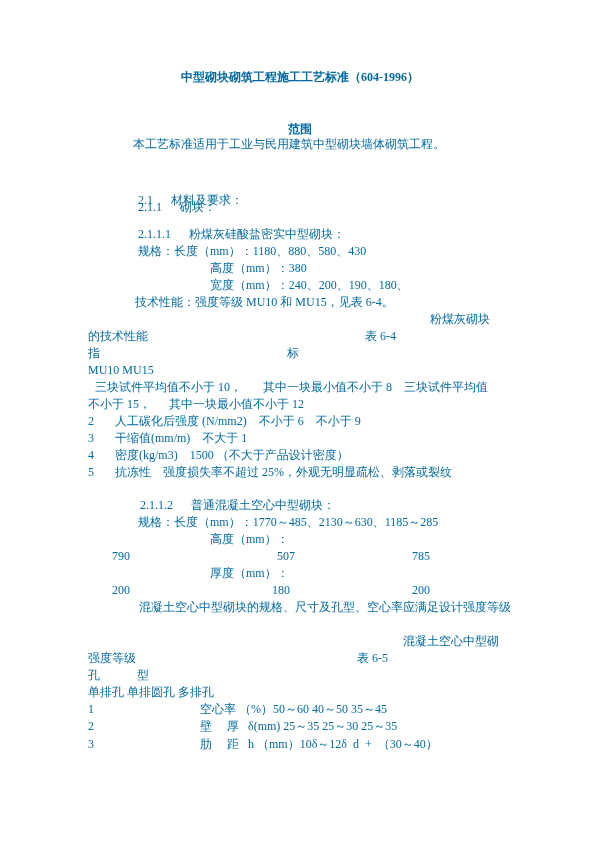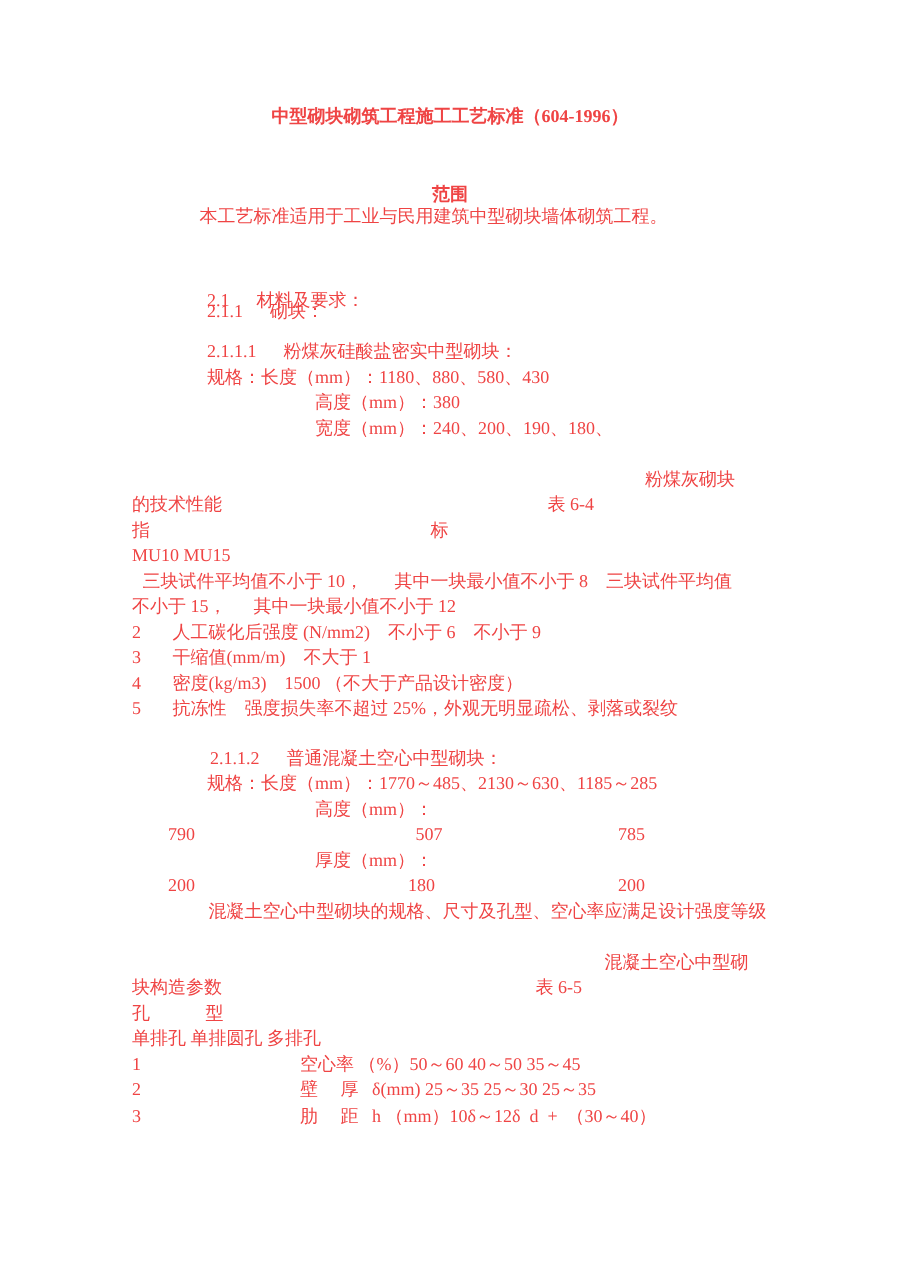--- a/index.html
+++ b/index.html
@@ -9,21 +9,21 @@
   }
   .page {
     position: relative;
     width: 600px;
     height: 849px;
     background: #ffffff;
     overflow: hidden;
     font-family: "Liberation Serif", "DejaVu Serif", serif;
     font-size: 12px;
     line-height: 17px;
-    color: #ef4444;
+    color: #0369a1;
   }
   .line {
     position: absolute;
     white-space: pre;
   }
   .center {
     left: 0;
     right: 0;
     text-align: center;
   }
@@ -52,20 +52,21 @@
   <div class="line" style="left:133px; top:136px">本工艺标准适用于工业与民用建筑中型砌块墙体砌筑工程。</div>
   <div class="line center bold" style="top:121px">范围</div>
 
 
   <div class="line" style="left:138px; top:192px">2.1      材料及要求：</div>
   <div class="line" style="left:138px; top:199px">2.1.1      砌块：</div>
   <div class="line" style="left:138px; top:226px">2.1.1.1      粉煤灰硅酸盐密实中型砌块：</div>
   <div class="line" style="left:138px; top:243px">规格：长度（mm）：1180、880、580、430</div>
   <div class="line" style="left:210px; top:260px">高度（mm）：380</div>
   <div class="line" style="left:210px; top:277px">宽度（mm）：240、200、190、180、</div>
+  <div class="line" style="left:135px; top:294px">技术性能：强度等级 MU10 和 MU15，见表 6-4。</div>
 
   <div class="line" style="left:430px; top:311px">粉煤灰砌块</div>
   <div class="row" style="top:328px">
     <span class="frag" style="left:88px">的技术性能</span>
     <span class="frag" style="left:365px">表 6-4</span>
   </div>
 
   <div class="row" style="top:345px">
     <span class="frag" style="left:88px">指</span>
     <span class="frag" style="left:287px">标</span>
@@ -101,21 +102,21 @@
   <div class="line" style="left:210px; top:565px">厚度（mm）：</div>
   <div class="row" style="top:582px">
     <span class="frag" style="left:112px">200</span>
     <span class="frag" style="left:272px">180</span>
     <span class="frag" style="left:412px">200</span>
   </div>
   <div class="line" style="left:139px; top:599px">混凝土空心中型砌块的规格、尺寸及孔型、空心率应满足设计强度等级</div>
 
   <div class="line" style="left:403px; top:633px">混凝土空心中型砌</div>
   <div class="row" style="top:650px">
-    <span class="frag" style="left:88px">块构造参数</span>
+    <span class="frag" style="left:88px">强度等级</span>
     <span class="frag" style="left:357px">表 6-5</span>
   </div>
 
   <div class="row" style="top:667px">
     <span class="frag" style="left:88px">孔</span>
     <span class="frag" style="left:137px">型</span>
   </div>
   <div class="line" style="left:88px; top:684px">单排孔 单排圆孔 多排孔</div>
   <div class="row" style="top:701px">
     <span class="frag" style="left:88px">1</span>

